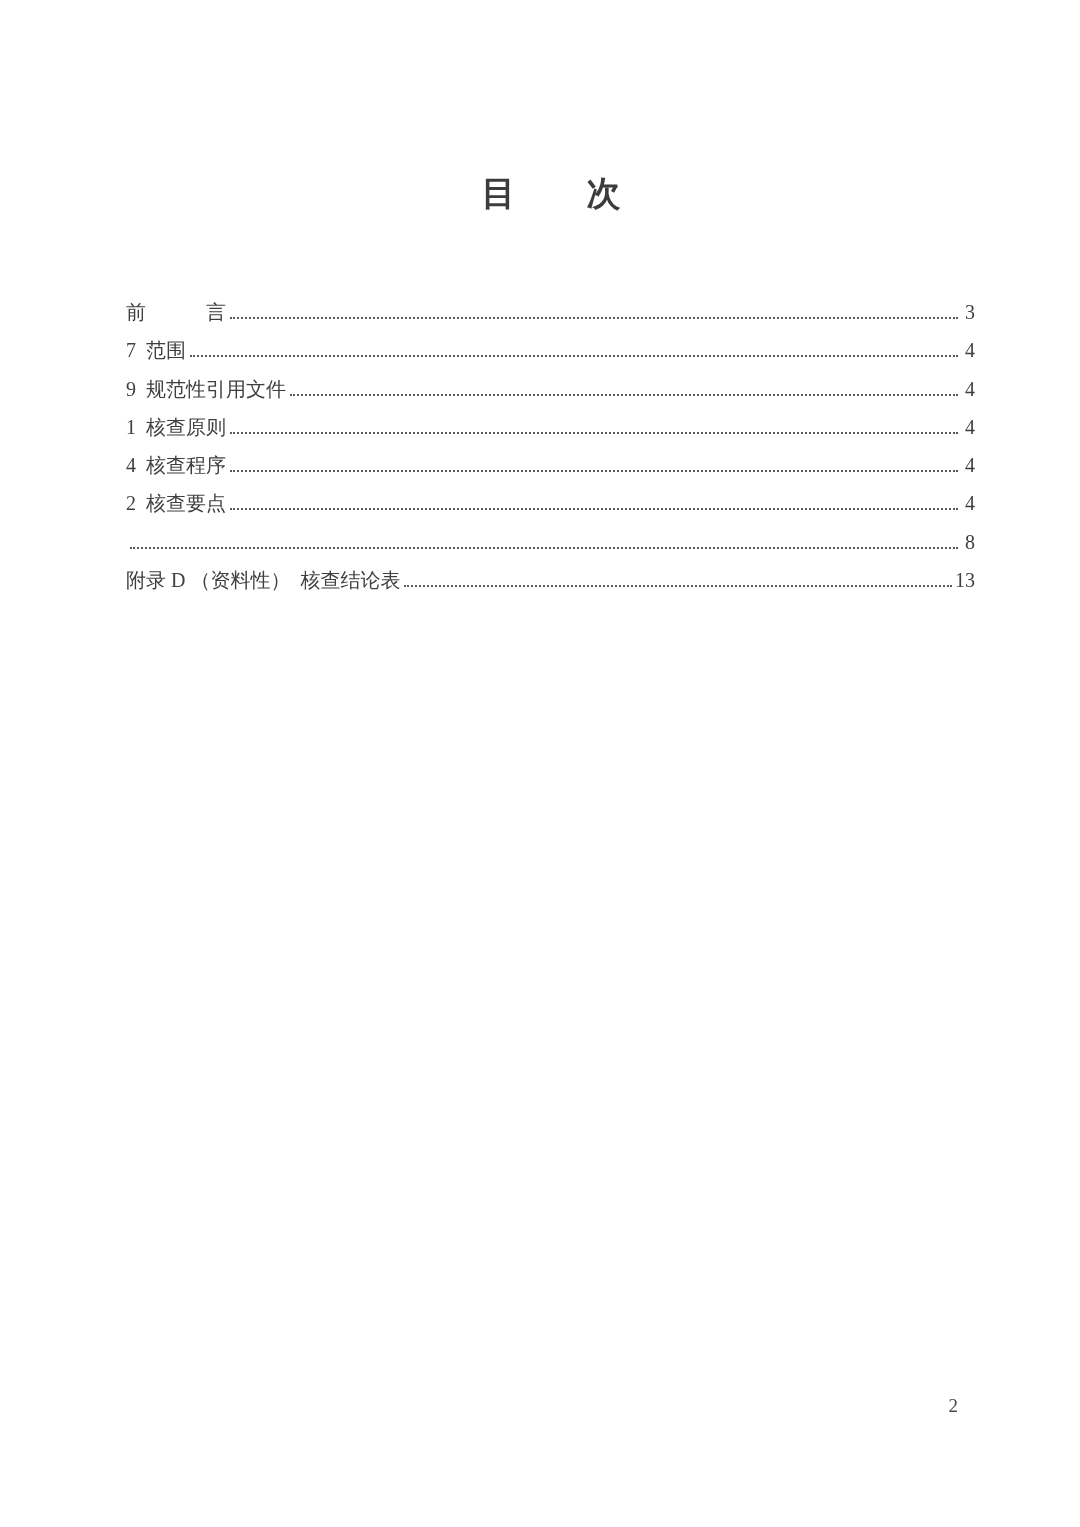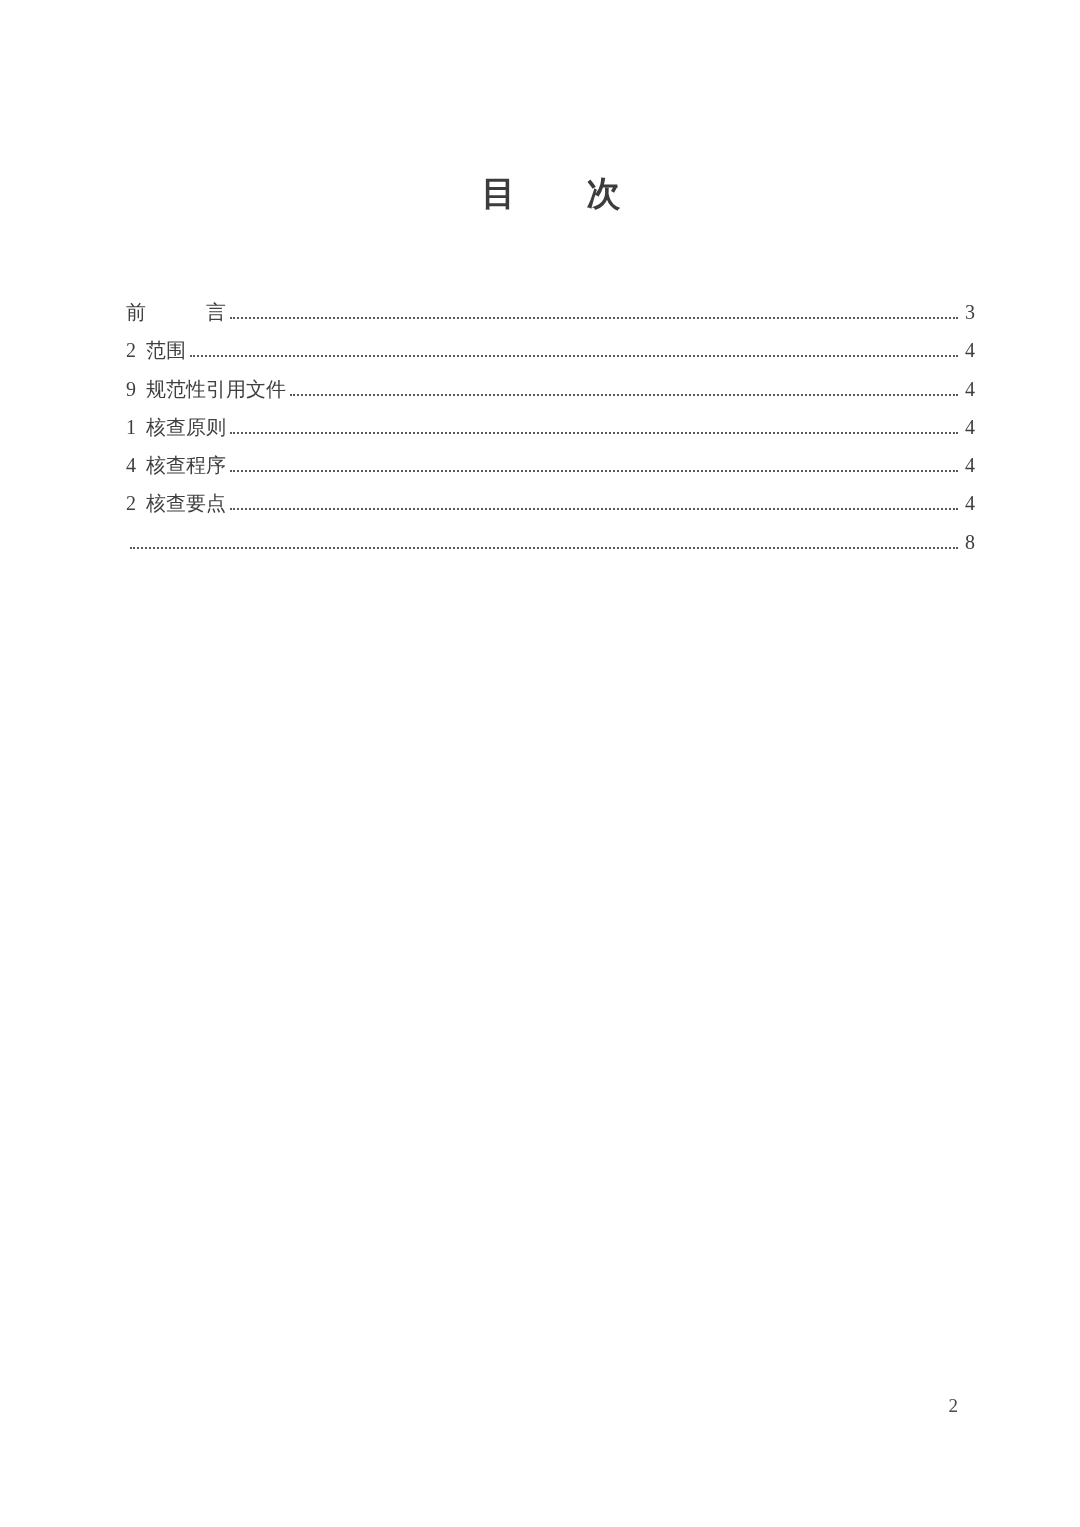--- a/index.html
+++ b/index.html
@@ -77,21 +77,21 @@
   <h1 class="toc-title">目　　次</h1>
 
   <div class="toc" id="toc-list">
     <div class="toc-row">
       <span class="toc-label">前　　　言</span>
       <span class="toc-dots"></span>
       <span class="toc-page">3</span>
     </div>
 
     <div class="toc-row">
-      <span class="toc-label">2  范围</span>
+      <span class="toc-label">7  范围</span>
       <span class="toc-dots"></span>
       <span class="toc-page">4</span>
     </div>
 
     <div class="toc-row">
       <span class="toc-label">9  规范性引用文件</span>
       <span class="toc-dots"></span>
       <span class="toc-page">4</span>
     </div>
 
@@ -113,17 +113,22 @@
       <span class="toc-page">4</span>
     </div>
 
 
     <div class="toc-row">
       <span class="toc-dots"></span>
       <span class="toc-page">8</span>
     </div>
 
 
+    <div class="toc-row">
+      <span class="toc-label">附录 D （资料性）  核查结论表</span>
+      <span class="toc-dots"></span>
+      <span class="toc-page">13</span>
+    </div>
   </div>
 
   <div class="page-number">2</div>
 
 </div>
 
 </body></html>

